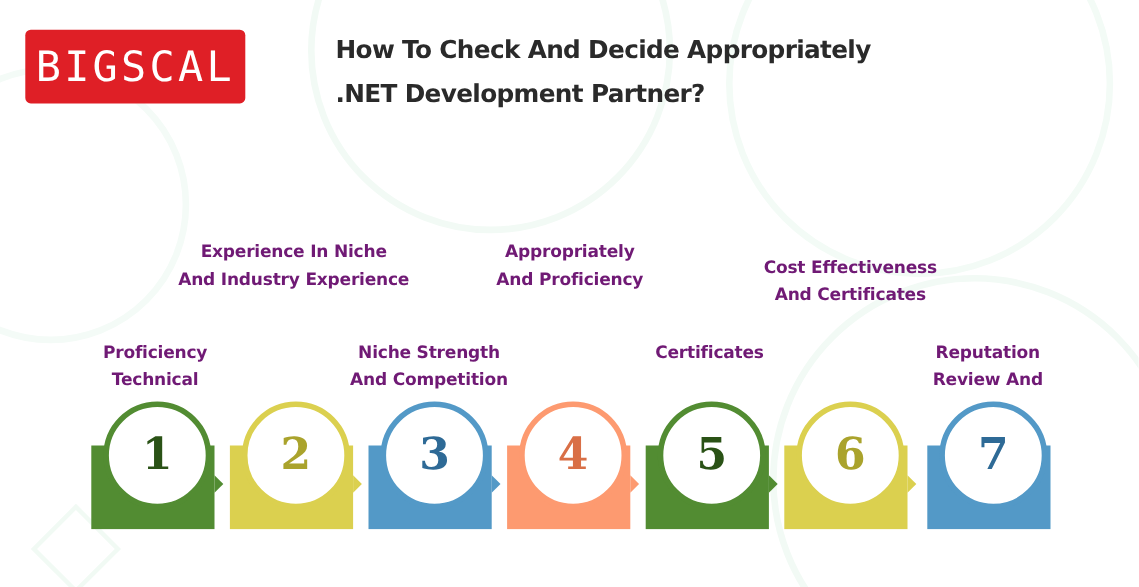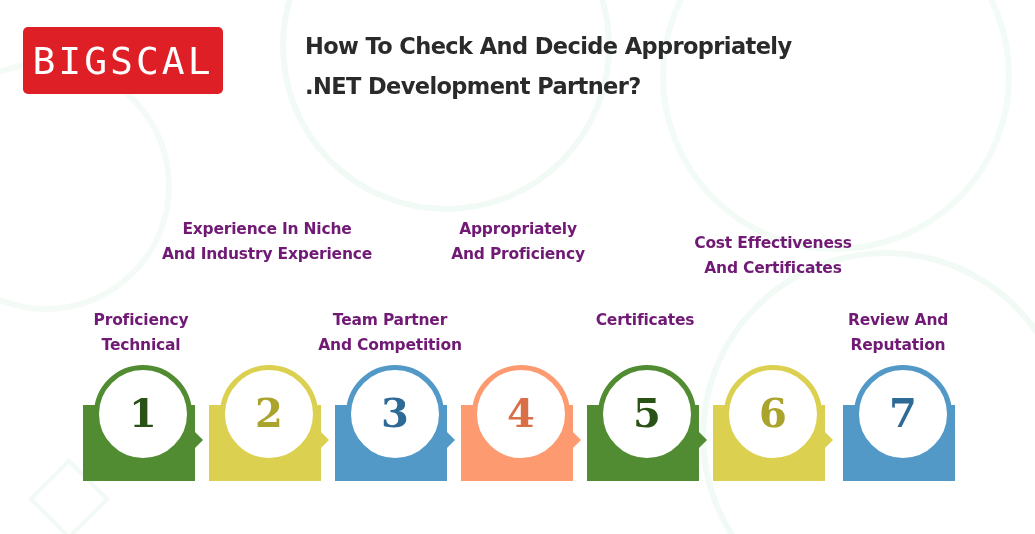--- a/index.html
+++ b/index.html
@@ -35,37 +35,37 @@
 
 <div class="label" style="left:141px;top:308px;">
   <div>Proficiency</div>
   <div>Technical</div>
 </div>
 <div class="label" style="left:267px;top:217px;">
   <div>Experience In Niche</div>
   <div>And Industry Experience</div>
 </div>
 <div class="label" style="left:390px;top:308px;">
-  <div>Team Partner</div>
+  <div>Niche Strength</div>
   <div>And Competition</div>
 </div>
 <div class="label" style="left:518px;top:217px;">
   <div>Appropriately</div>
   <div>And Proficiency</div>
 </div>
 <div class="label" style="left:645px;top:308px;">
   <div>Certificates</div>
 </div>
 <div class="label" style="left:773px;top:231px;">
   <div>Cost Effectiveness</div>
   <div>And Certificates</div>
 </div>
 <div class="label" style="left:898px;top:308px;">
+  <div>Reputation</div>
   <div>Review And</div>
-  <div>Reputation</div>
 </div>
 
 <div class="block" style="left:83px;">
   <div class="rect" style="background:#528c32;"></div>
   <div class="arrow" style="border-left-color:#528c32;"></div>
   <div class="ring" style="border-color:#528c32;">
     <div class="num" style="color:#2a5216;">1</div>
   </div>
 </div>
 <div class="block" style="left:209px;">

